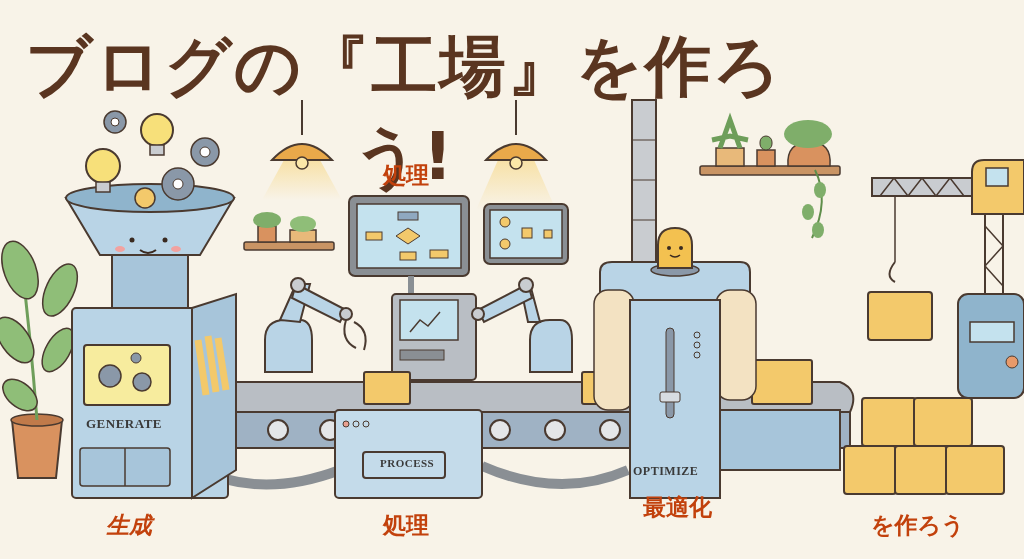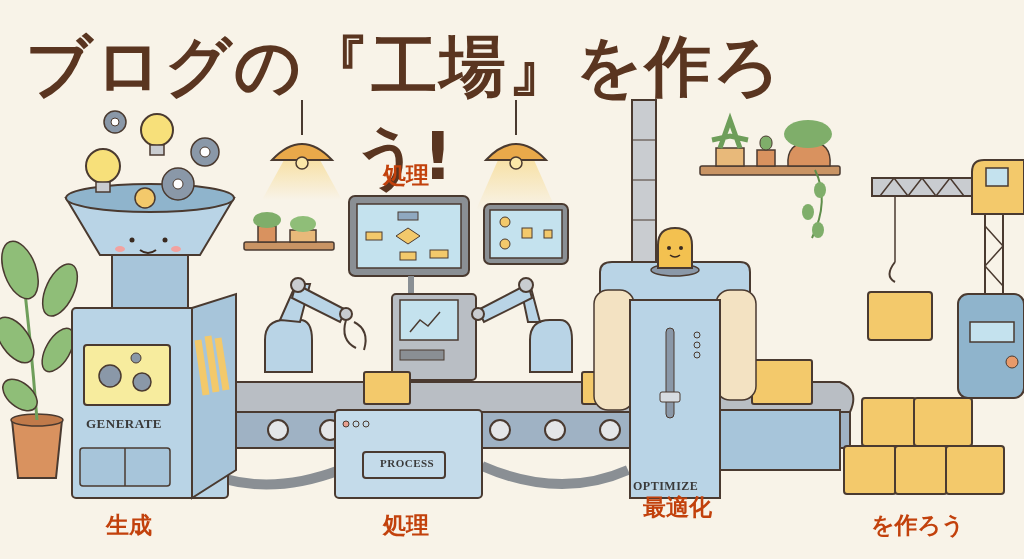--- a/index.html
+++ b/index.html
@@ -218,22 +218,22 @@
     <rect x="844" y="446" width="52" height="48" rx="3"></rect>
     <rect x="895" y="446" width="52" height="48" rx="3"></rect>
     <rect x="946" y="446" width="58" height="48" rx="3"></rect>
   </g>
 </svg>
 
 <div class="title">ブログの『工場』を作ろう!</div>
 
 <div class="machine-text" style="left:86px; top:416px; font-size:13px;">GENERATE</div>
 <div class="machine-text" style="left:380px; top:457px; font-size:11px;">PROCESS</div>
-<div class="machine-text" style="left:633px; top:479px; font-size:12px;">OPTIMIZE</div>
+<div class="machine-text" style="left:633px; top:464px; font-size:12px;">OPTIMIZE</div>
 
 <div class="label" style="left:383px; top:160px;">処理</div>
 
-<div class="label" style="left:106px; top:510px;">生成</div>
+<div class="label" style="left:106px; top:510px;font-style:italic;">生成</div>
 <div class="label" style="left:383px; top:510px;">処理</div>
 <div class="label" style="left:643px; top:492px;">最適化</div>
 <div class="label" style="left:871px; top:510px;">を作ろう</div>
 
 </div>
 
 </body></html>

